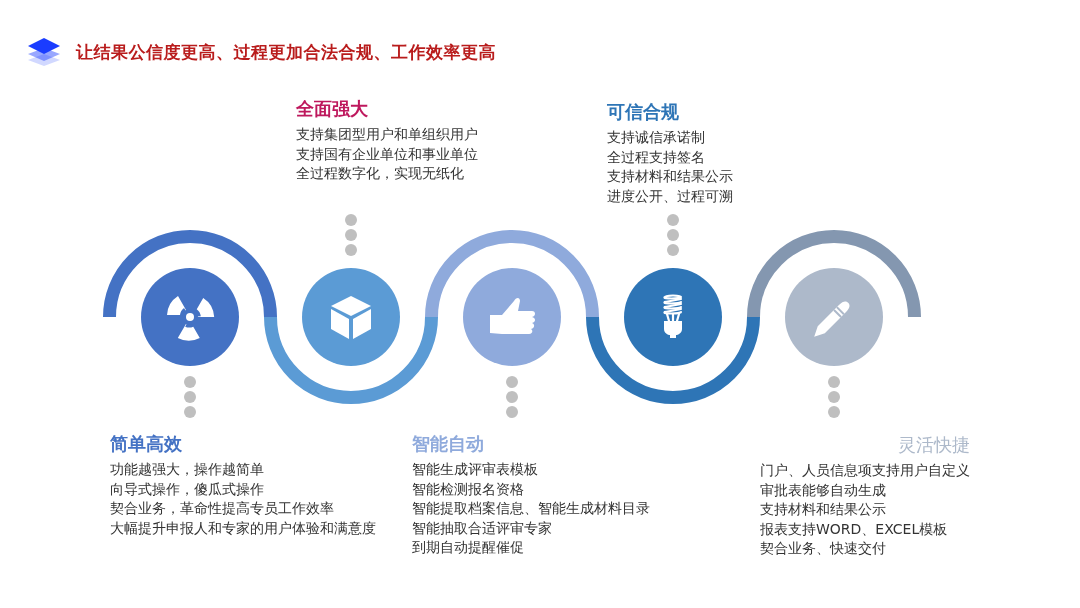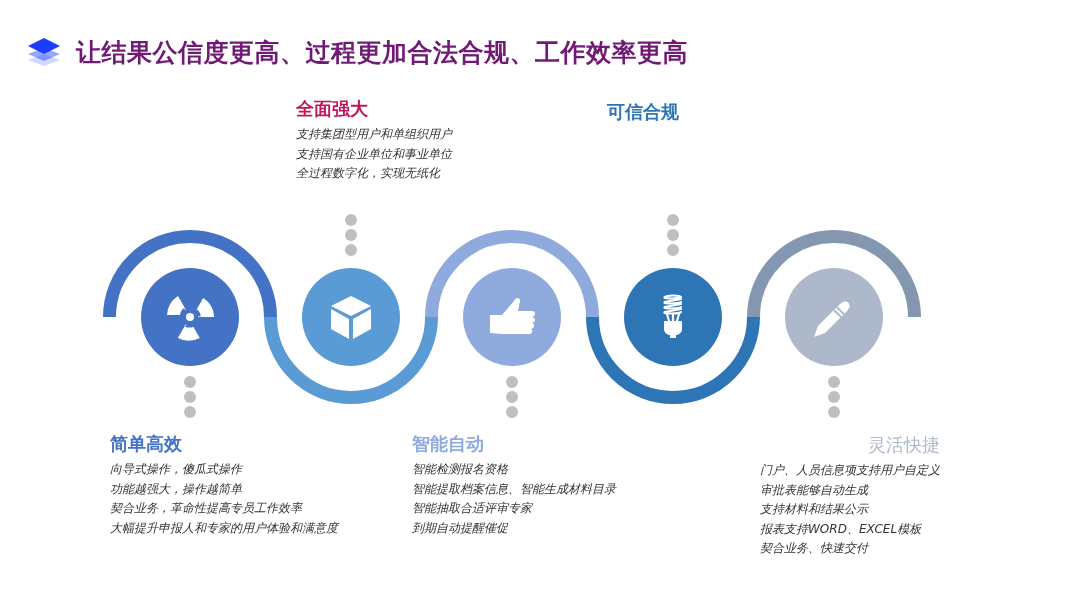--- a/index.html
+++ b/index.html
@@ -3,26 +3,26 @@
 <meta charset="utf-8">
 <style>
   html, body { margin: 0; padding: 0; }
   body {
     width: 1080px; height: 608px; position: relative; overflow: hidden;
     background: #ffffff;
     font-family: "DejaVu Sans", "Liberation Sans", sans-serif;
   }
   .title-bar { position: absolute; left: 24px; top: 32px; height: 40px; display: flex; align-items: center; }
   .logo { width: 40px; height: 36px; margin-right: 12px; }
-  .title { font-size: 25px; font-weight: bold; color: #701a75; letter-spacing: 0.5px; }
+  .title { font-size: 17px; font-weight: bold; color: #b91c1c; letter-spacing: 0.5px; }
   svg.wave { position: absolute; left: 0; top: 0; }
   .block { position: absolute; }
   .block h3 { margin: 0 0 4px 0; font-size: 18px; font-weight: bold; line-height: 24px; }
   .block ul { list-style: none; margin: 0; padding: 0; }
-  .block li { font-size: 12px; line-height: 19.5px; color: #333333; white-space: nowrap; font-style: italic; }
+  .block li { font-size: 14px; line-height: 19.5px; color: #333333; white-space: nowrap; }
   .dots { position: absolute; width: 12px; }
   .dot { width: 12px; height: 12px; border-radius: 50%; background: #bfbfbf; margin-bottom: 3px; }
   .node { position: absolute; width: 98px; height: 98px; border-radius: 50%; display: flex; align-items: center; justify-content: center; }
   .node svg { width: 52px; height: 52px; }
 </style>
 </head>
 <body>
 
 <div class="title-bar">
   <svg class="logo" viewBox="0 0 40 36">
@@ -118,48 +118,55 @@
   </div>
 <div class="dots" style="left:828px;top:376px;">
     <div class="dot"></div>
     <div class="dot"></div>
     <div class="dot"></div>
   </div>
 
 <div class="block" style="left:110px;top:432px;">
   <h3 style="color:#4472C4;">简单高效</h3>
   <ul>
+    <li>功能越强大，操作越简单</li>
     <li>向导式操作，傻瓜式操作</li>
-    <li>功能越强大，操作越简单</li>
     <li>契合业务，革命性提高专员工作效率</li>
     <li>大幅提升申报人和专家的用户体验和满意度</li>
   </ul>
 </div>
 
 <div class="block" style="left:296px;top:97px;">
   <h3 style="color:#be185d;">全面强大</h3>
   <ul>
     <li>支持集团型用户和单组织用户</li>
     <li>支持国有企业单位和事业单位</li>
     <li>全过程数字化，实现无纸化</li>
   </ul>
 </div>
 
 <div class="block" style="left:412px;top:432px;">
   <h3 style="color:#8FAADC;">智能自动</h3>
   <ul>
+    <li>智能生成评审表模板</li>
     <li>智能检测报名资格</li>
     <li>智能提取档案信息、智能生成材料目录</li>
     <li>智能抽取合适评审专家</li>
     <li>到期自动提醒催促</li>
   </ul>
 </div>
 
 <div class="block" style="left:607px;top:100px;">
   <h3 style="color:#2E75B6;">可信合规</h3>
+  <ul>
+    <li>支持诚信承诺制</li>
+    <li>全过程支持签名</li>
+    <li>支持材料和结果公示</li>
+    <li>进度公开、过程可溯</li>
+  </ul>
 </div>
 
 <div class="block" style="left:760px;top:433px;">
   <h3 style="color:#ADB9CA;font-weight:normal;text-align:right;">灵活快捷</h3>
   <ul>
     <li>门户、人员信息项支持用户自定义</li>
     <li>审批表能够自动生成</li>
     <li>支持材料和结果公示</li>
     <li>报表支持WORD、EXCEL模板</li>
     <li>契合业务、快速交付</li>

